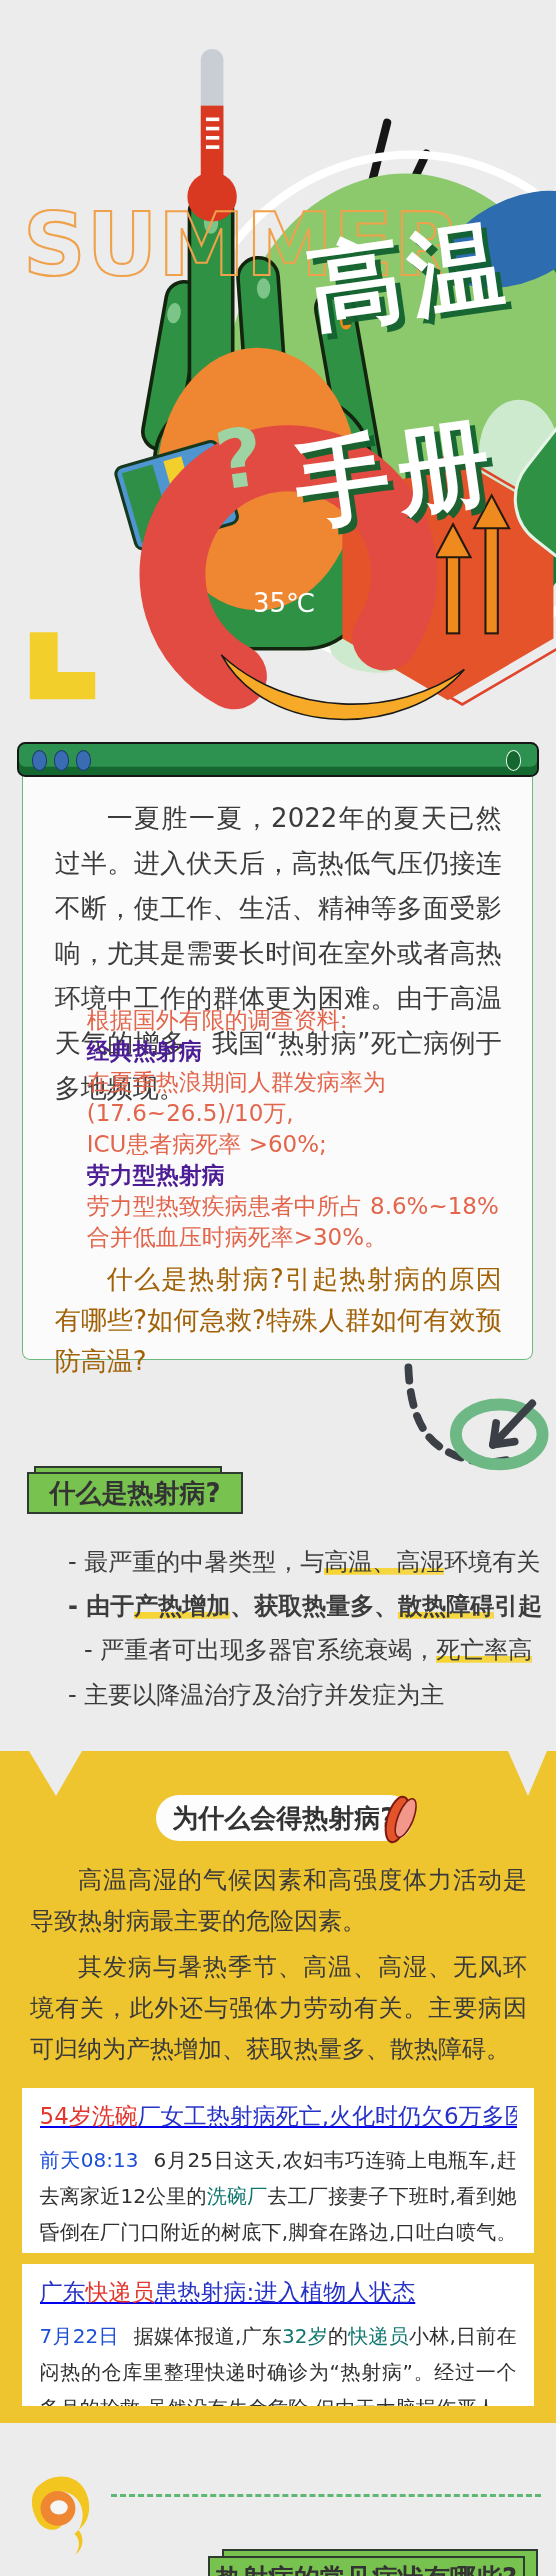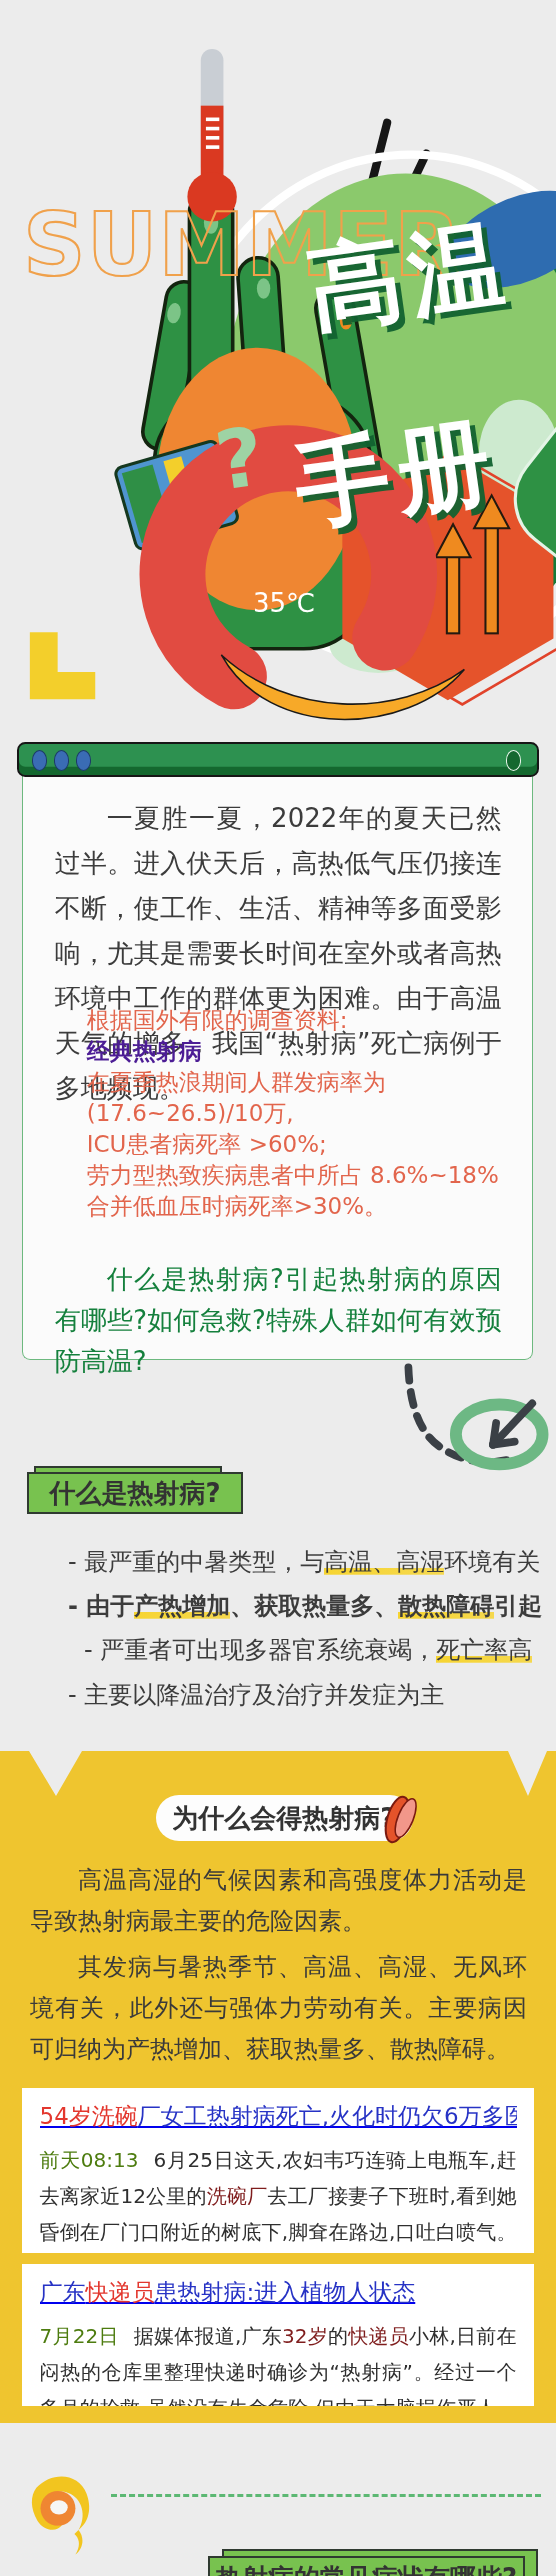--- a/index.html
+++ b/index.html
@@ -16,41 +16,41 @@
   
   .win{left:16.5px;top:742px;width:522px;height:618px;}
   .win-bar{position:absolute;left:0;top:0;width:522px;height:35px;background:#2d9150;border:2.1px solid #161616;border-radius:8.2px;box-sizing:border-box;box-shadow:inset 0 -8.2px 0 #14682f;}
   .dot{position:absolute;top:6.2px;width:13.4px;height:18.5px;border-radius:50%;background:#3a6cb4;border:1px solid #1c3a66;}
   .dot.d1{left:13.4px;} .dot.d2{left:35px;} .dot.d3{left:57px;}
   .dot.dr{left:auto;right:15.5px;background:#14682f;border:1.5px solid #e9f6ec;}
   .win-body{position:absolute;left:5.2px;right:5.2px;top:33px;bottom:0;background:#fbfbfb;border:1.5px solid #6db97f;border-top:none;border-radius:0 0 8.2px 8.2px;box-sizing:border-box;}
   .p-main{position:absolute;left:32px;top:20.6px;width:447px;font-size:26px;line-height:45px;color:#3c3c3c;text-align:justify;text-indent:2em;margin:0;}
   .stats{position:absolute;left:64px;top:230px;font-size:23px;line-height:31px;color:#e2654c;}
   .stats .lbl{color:#4c1d95;font-weight:700;}
-  .p-quest{position:absolute;left:32px;top:484px;width:447px;font-size:26px;line-height:41px;color:#15803d;text-align:justify;text-indent:2em;margin:0;}
+  .p-quest{position:absolute;left:32px;top:484px;width:447px;font-size:26px;line-height:41px;color:#a16207;text-align:justify;text-indent:2em;margin:0;}
   
   .gbox{background:#78c24f;border:2.6px solid #2f3a30;box-sizing:border-box;}
   .gbox-txt{display:flex;align-items:center;justify-content:center;font-weight:700;color:#333333;}
   
   .bullet{left:68px;font-size:24px;font-weight:500;color:#3c3c3c;white-space:nowrap;}
   .mk{background-image:linear-gradient(100deg,rgba(247,211,39,.95),rgba(247,211,39,.8));background-size:100% 24%;background-position:0 96%;background-repeat:no-repeat;}
   
   .why{left:0;top:1751px;width:556px;height:672px;background:#efc52f;
        clip-path:polygon(0 0,29px 0,56px 45px,82px 0,508px 0,528px 45px,547px 0,100% 0,100% 100%,0 100%);}
   .pill{position:absolute;left:156px;top:44px;width:257px;height:46px;background:#fdfdfd;border-radius:25px;}
   .pill-txt{position:absolute;left:0;top:0;width:227px;height:46px;display:flex;align-items:center;justify-content:center;font-size:26px;font-weight:700;color:#333333;padding-left:14.4px;}
   .why p{position:absolute;left:30px;width:497px;font-size:24px;line-height:41px;font-weight:500;color:#3a3a3a;text-align:justify;text-indent:2em;margin:0;}
   .why-p1{top:109px;} .why-p2{top:196px;}
   .news{position:absolute;left:22px;width:512px;background:#ffffff;box-sizing:border-box;padding:13.4px 17.5px;overflow:hidden;}
   .news1{top:337px;height:165px;} .news2{top:513px;height:142px;}
   .news-title{font-size:23px;font-weight:500;white-space:nowrap;overflow:hidden;text-decoration:underline;display:block;}
   .news-title .tb{color:#2733c5;} .news-title .tr{color:#e3372e;}
   .news-body{margin-top:9.3px;font-size:20px;line-height:36px;color:#2f2f2f;text-align:justify;}
-  .news-body .time{color:#4d7c0f;margin-right:15px;}
-  .news-body .seg-r{color:#7f1d1d;}
+  .news-body .time{color:#1d4ed8;margin-right:15px;}
+  .news-body .seg-r{color:#0f766e;}
   .dashline{left:111px;top:2494px;width:430px;height:0;border-top:3.6px dashed #5cb873;}
 </style>
 </head>
 <body>
 
 <div id="page">
 
   <svg class="abs" style="left:0;top:0;" width="556" height="721" viewBox="0 0 1080 1400">
 
     <g stroke="#161616" stroke-width="16" stroke-linecap="round">
@@ -147,20 +147,21 @@
   <div class="abs temp">35℃</div>
 
   <div class="abs win">
     <div class="win-body">
       <p class="p-main">一夏胜一夏，2022年的夏天已然过半。进入伏天后，高热低气压仍接连不断，使工作、生活、精神等多面受影响，尤其是需要长时间在室外或者高热环境中工作的群体更为困难。由于高温天气的增多，我国“热射病”死亡病例于多地频现。</p>
       <div class="stats">
         <div>根据国外有限的调查资料:</div>
         <div class="lbl">经典热射病</div>
         <div>在夏季热浪期间人群发病率为 (17.6~26.5)/10万,</div>
         <div>ICU患者病死率 &gt;60%;</div>
+        <div class="lbl">劳力型热射病</div>
         <div>劳力型热致疾病患者中所占 8.6%~18%</div>
         <div>合并低血压时病死率&gt;30%。</div>
       </div>
       <p class="p-quest">什么是热射病?引起热射病的原因有哪些?如何急救?特殊人群如何有效预防高温?</p>
     </div>
     <div class="win-bar">
       <span class="dot d1"></span>
       <span class="dot d2"></span>
       <span class="dot d3"></span>
       <span class="dot dr"></span>

